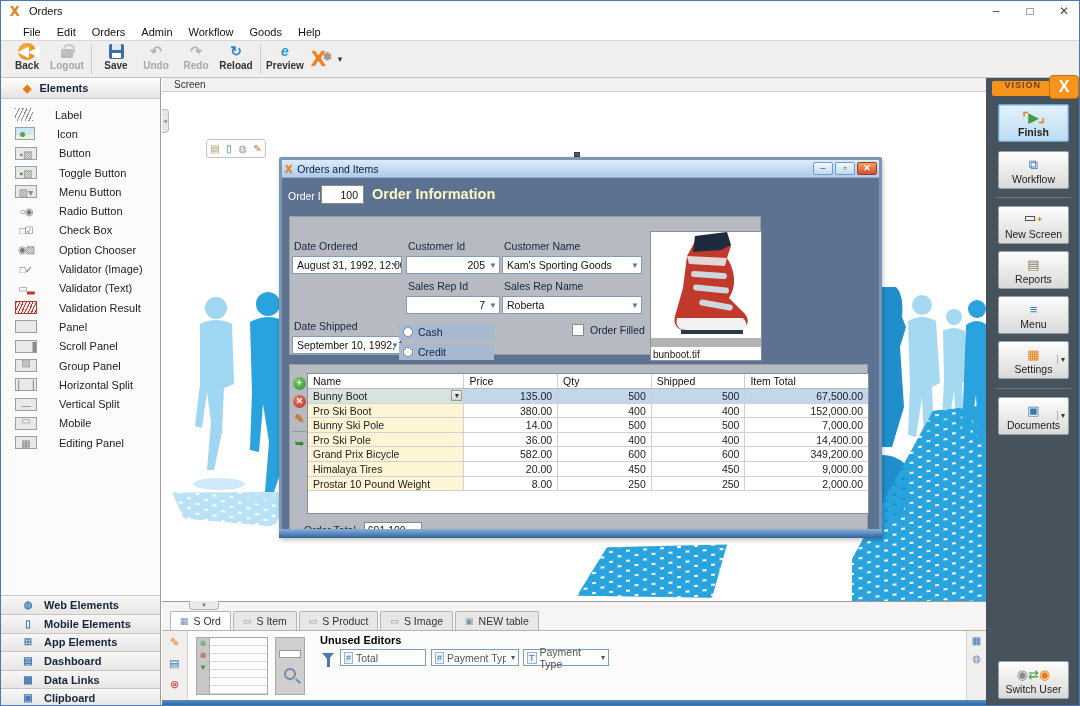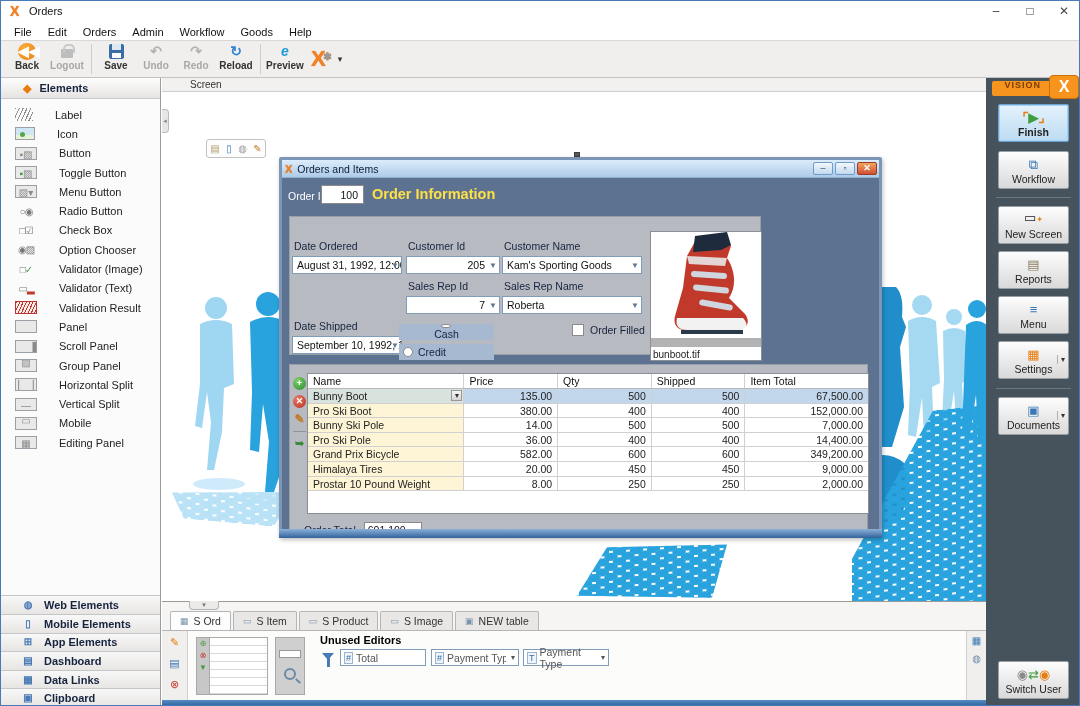--- a/index.html
+++ b/index.html
@@ -12,21 +12,21 @@
   
   #titlebar{position:absolute;left:0;top:0;width:1080px;height:22px;background:#fff;}
   .xlogo{display:inline-block;font-weight:bold;color:#f58220;font-size:14px;line-height:14px;
     text-shadow:0 0 1px #c05a00;}
   #titlebar .xlogo{position:absolute;left:9px;top:3px;}
   #win-title{position:absolute;left:28px;top:4px;font-size:11px;color:#111;}
   .win-controls{position:absolute;right:0;top:0;height:22px;display:flex;}
   .win-btn{width:34px;height:22px;text-align:center;line-height:20px;color:#444;font-size:12px;}
   
   #menubar{position:absolute;left:0;top:22px;width:1080px;height:18px;background:#fff;
-    border-bottom:1px solid #d8d8d8;display:flex;align-items:center;padding-left:5px;}
+    border-bottom:1px solid #d8d8d8;display:flex;align-items:center;padding-left:14px;}
   .menu-item{padding:1px 8px;font-size:11px;color:#111;}
   
   #toolbar{position:absolute;left:0;top:40px;width:1080px;height:37px;background:#f1efed;
     border-bottom:1px solid #c3c3c3;display:flex;align-items:stretch;padding-left:6px;}
   .tb-btn{width:40px;padding-top:2px;text-align:center;font-size:10px;font-weight:bold;color:#333;
     display:flex;flex-direction:column;align-items:center;justify-content:flex-start;}
   .tb-btn .glyph{height:17px;line-height:17px;font-size:14px;font-weight:bold;}
   .tb-btn.disabled{color:#a7a7a7;}
   .tb-sep{width:1px;background:#cfcdcb;margin:3px 4px;}
   .g-back{width:18px;height:18px;border-radius:50%;background:radial-gradient(circle at 35% 35%,#fbb040,#e87c0e);
@@ -91,21 +91,21 @@
     border-bottom:1px solid #8fb0d3;}
   #dlg-titlebar .xlogo{font-size:11px;margin:0 5px 0 3px;}
   #dlg-title{font-size:10.5px;color:#0c1c38;flex:1;}
   .dlg-btn{width:20px;height:13px;margin-right:2px;border:1px solid #6f9cc6;border-radius:2px;
     background:linear-gradient(#f2f8fe,#c3d9ef);font-size:9px;line-height:11px;text-align:center;color:#2a4a6a;}
   .dlg-btn.close{background:linear-gradient(#f2a35f,#cf4f35);border-color:#9c3a24;color:#fff;font-weight:bold;}
   #dlg-body{position:relative;width:100%;height:356px;}
   .dlg-white-input{background:#fff;border:1px solid #8a8a8a;font-size:10.5px;color:#111;}
   #order-id-label{position:absolute;left:6px;top:12px;color:#fff;font-size:10.5px;}
   #order-id-input{position:absolute;left:39px;top:7px;width:43px;height:19px;text-align:right;padding:2px 5px;}
-  #order-info-heading{position:absolute;left:90px;top:8px;color:#fde047;font-weight:bold;font-size:14.5px;}
+  #order-info-heading{position:absolute;left:90px;top:8px;color:#fef9c3;font-weight:bold;font-size:14.5px;}
   #form-panel{position:absolute;left:7px;top:38px;width:472px;height:139px;background:#b7bac0;
     border:1px solid #999fa6;}
   .fld-label{position:absolute;font-size:10.5px;color:#14233f;}
   .combo{position:absolute;height:18px;background:#fff;border:1px solid #7f9db9;font-size:10.5px;color:#111;
     display:flex;align-items:center;padding:0 14px 0 4px;white-space:nowrap;overflow:hidden;}
   .combo .arrow{position:absolute;right:2px;top:4px;font-size:8px;color:#5a7a9a;}
   .combo.num{justify-content:flex-end;}
   .radio-strip{position:absolute;left:117px;width:95px;height:16px;background:#a6b9d1;display:flex;
     align-items:center;font-size:10.5px;color:#14233f;}
   .radio-dot{width:10px;height:10px;border-radius:50%;background:#fff;border:1px solid #8a8a8a;margin:0 5px 0 4px;}
@@ -353,21 +353,21 @@
           <span>Data Links</span>
         </div>
       <div class="acc-row">
           <span class="ai ic-orange">▣</span>
           <span>Clipboard</span>
         </div>
     </div>
   </div>
 
   <div id="canvas-tabbar">
-    <span style="margin-left:28px;">Screen</span>
+    <span style="margin-left:12px;">Screen</span>
   </div>
 
   <div id="canvas">
     <div class="collapse-tab">◂</div>
 
     <svg class="sil" style="left:12px;top:200px;" width="130" height="215" viewBox="0 0 130 215">
       <g fill="#9fd6f2">
         <circle cx="42" cy="16" r="11"></circle>
         <path d="M26,32 Q42,24 58,32 L60,92 L50,96 L48,140 L40,178 L33,178 L37,130 L33,100 L28,136 L21,134 L26,92 Z"></path>
       </g>
@@ -459,21 +459,21 @@
           <span>Roberta</span>
             <span class="arrow">▼</span>
         </div>
 
         <span class="fld-label" style="left:12px;top:142px;">Date Shipped</span>
         <div class="combo" style="left:10px;top:158px;width:110px;">
           <span>September 10, 1992, 1</span>
             <span class="arrow">▼</span>
         </div>
 
-        <div class="radio-strip" style="top:146px;flex-direction:column;">
+        <div class="radio-strip" style="top:146px;">
           <span class="radio-dot"></span>
           <span>Cash</span>
         </div>
         <div class="radio-strip" style="top:166px;">
           <span class="radio-dot"></span>
           <span>Credit</span>
         </div>
 
         <div id="order-filled">
           <span class="cb"></span>

